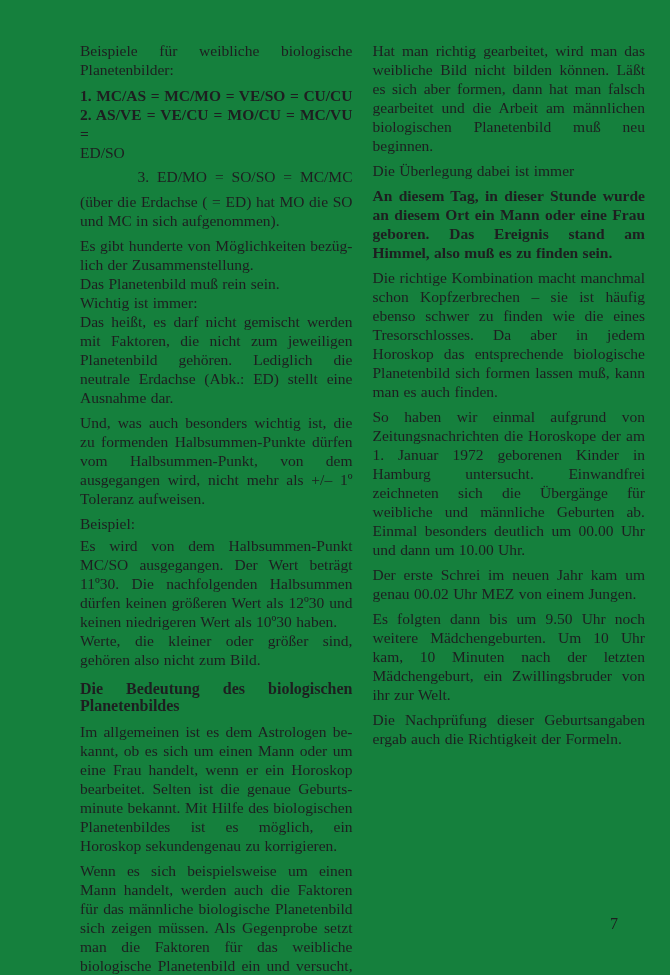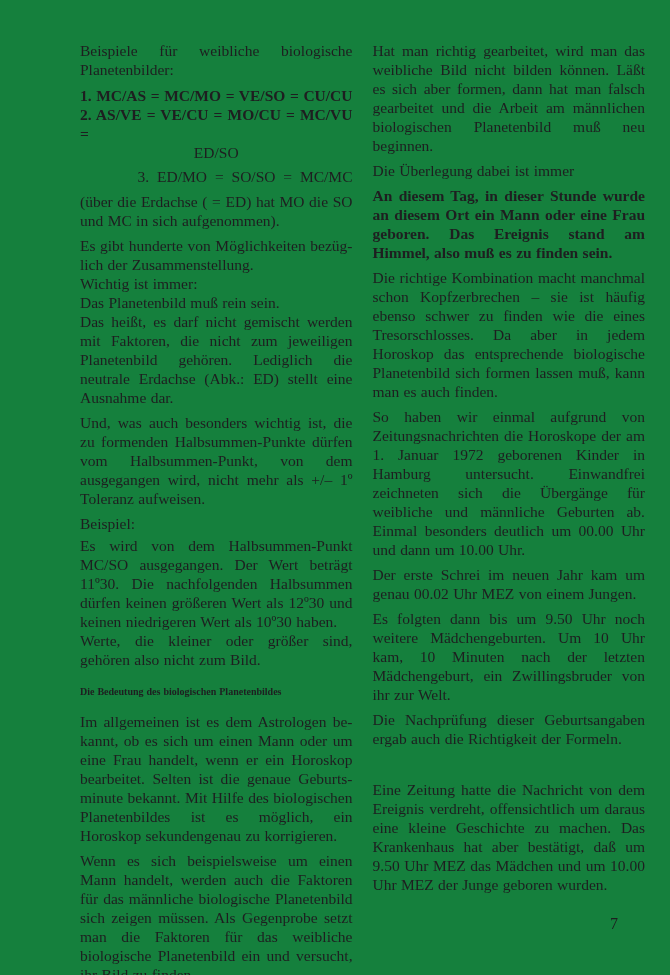--- a/index.html
+++ b/index.html
@@ -52,30 +52,30 @@
   }
   .formulas {
     margin-top: 7px;
   }
   .f-just {
     text-align: justify;
     text-align-last: justify;
     font-weight: bold;
   }
   .f-right {
-    text-align: center;
+    text-align: left;
   }
   .f-line3 {
     margin-top: 5px;
     text-align: right;
     word-spacing: 4px;
   }
   h3.section-heading {
-    font-size: 10px;
-    line-height: 24px;
+    font-size: 16px;
+    line-height: 17px;
     margin: 11px 0 0 0;
     font-weight: bold;
     text-align: justify;
   }
   .col p.after-heading {
     margin-top: 8px;
   }
   .page-number {
     position: absolute;
     left: 610px;
@@ -96,22 +96,22 @@
       <div class="formulas">
         <div class="f-just">1. MC/AS = MC/MO = VE/SO = CU/CU</div>
         <div class="f-just">2. AS/VE = VE/CU = MO/CU = MC/VU =</div>
         <div class="f-right">ED/SO</div>
         <div class="f-line3">3. ED/MO = SO/SO = MC/MC</div>
       </div>
 
       <p>(über die Erdachse ( = ED) hat MO die SO und MC in sich aufgenommen).</p>
 
       <p>Es gibt hunderte von Möglichkeiten bezüg­lich der Zusammenstellung.</p>
+      <p class="tight">Das Planetenbild muß rein sein.</p>
       <p class="tight">Wichtig ist immer:</p>
-      <p class="tight">Das Planetenbild muß rein sein.</p>
       <p class="tight">Das heißt, es darf nicht gemischt werden mit Faktoren, die nicht zum jeweiligen Planeten­bild gehören. Lediglich die neutrale Erdachse (Abk.: ED) stellt eine Ausnahme dar.</p>
 
       <p>Und, was auch besonders wichtig ist, die zu formenden Halbsummen-Punkte dürfen vom Halbsummen-Punkt, von dem ausgegangen wird, nicht mehr als +/– 1º Toleranz aufwei­sen.</p>
 
       <p>Beispiel:</p>
       <p class="tight2">Es wird von dem Halbsummen-Punkt MC/SO ausgegangen. Der Wert beträgt 11º30. Die nachfolgenden Halbsummen dürfen keinen größeren Wert als 12º30 und keinen niedri­geren Wert als 10º30 haben.</p>
       <p class="tight">Werte, die kleiner oder größer sind, gehören also nicht zum Bild.</p>
 
       <h3 class="section-heading">Die Bedeutung des biologischen Planeten­bildes</h3>
       <p class="after-heading">Im allgemeinen ist es dem Astrologen be­kannt, ob es sich um einen Mann oder um eine Frau handelt, wenn er ein Horoskop bearbeitet. Selten ist die genaue Geburts­minute bekannt. Mit Hilfe des biologischen Planetenbildes ist es möglich, ein Horoskop sekundengenau zu korrigieren.</p>
@@ -128,19 +128,18 @@
 
       <p>So haben wir einmal aufgrund von Zeitungs­nachrichten die Horoskope der am 1. Januar 1972 geborenen Kinder in Hamburg unter­sucht. Einwandfrei zeichneten sich die Über­gänge für weibliche und männliche Geburten ab. Einmal besonders deutlich um 00.00 Uhr und dann um 10.00 Uhr.</p>
 
       <p>Der erste Schrei im neuen Jahr kam um ge­nau 00.02 Uhr MEZ von einem Jungen.</p>
 
 
       <p>Es folgten dann bis um 9.50 Uhr noch weitere Mädchengeburten. Um 10 Uhr kam, 10 Mi­nuten nach der letzten Mädchengeburt, ein Zwillingsbruder von ihr zur Welt.</p>
 
       <p>Die Nachprüfung dieser Geburtsangaben er­gab auch die Richtigkeit der Formeln.</p>
 
-      <p class="extra-gap">Eine Zeitung hatte die Nachricht von dem Er­eignis verdreht, offensichtlich um daraus eine kleine Geschichte zu machen. Das Kran­kenhaus hat aber bestätigt, daß um 9.50 Uhr MEZ das Mädchen und um 10.00 Uhr MEZ der Junge geboren wurden.</p>
     </div>
 
   </div>
 
   <div class="page-number">7</div>
 </div>
 
 </body></html>

